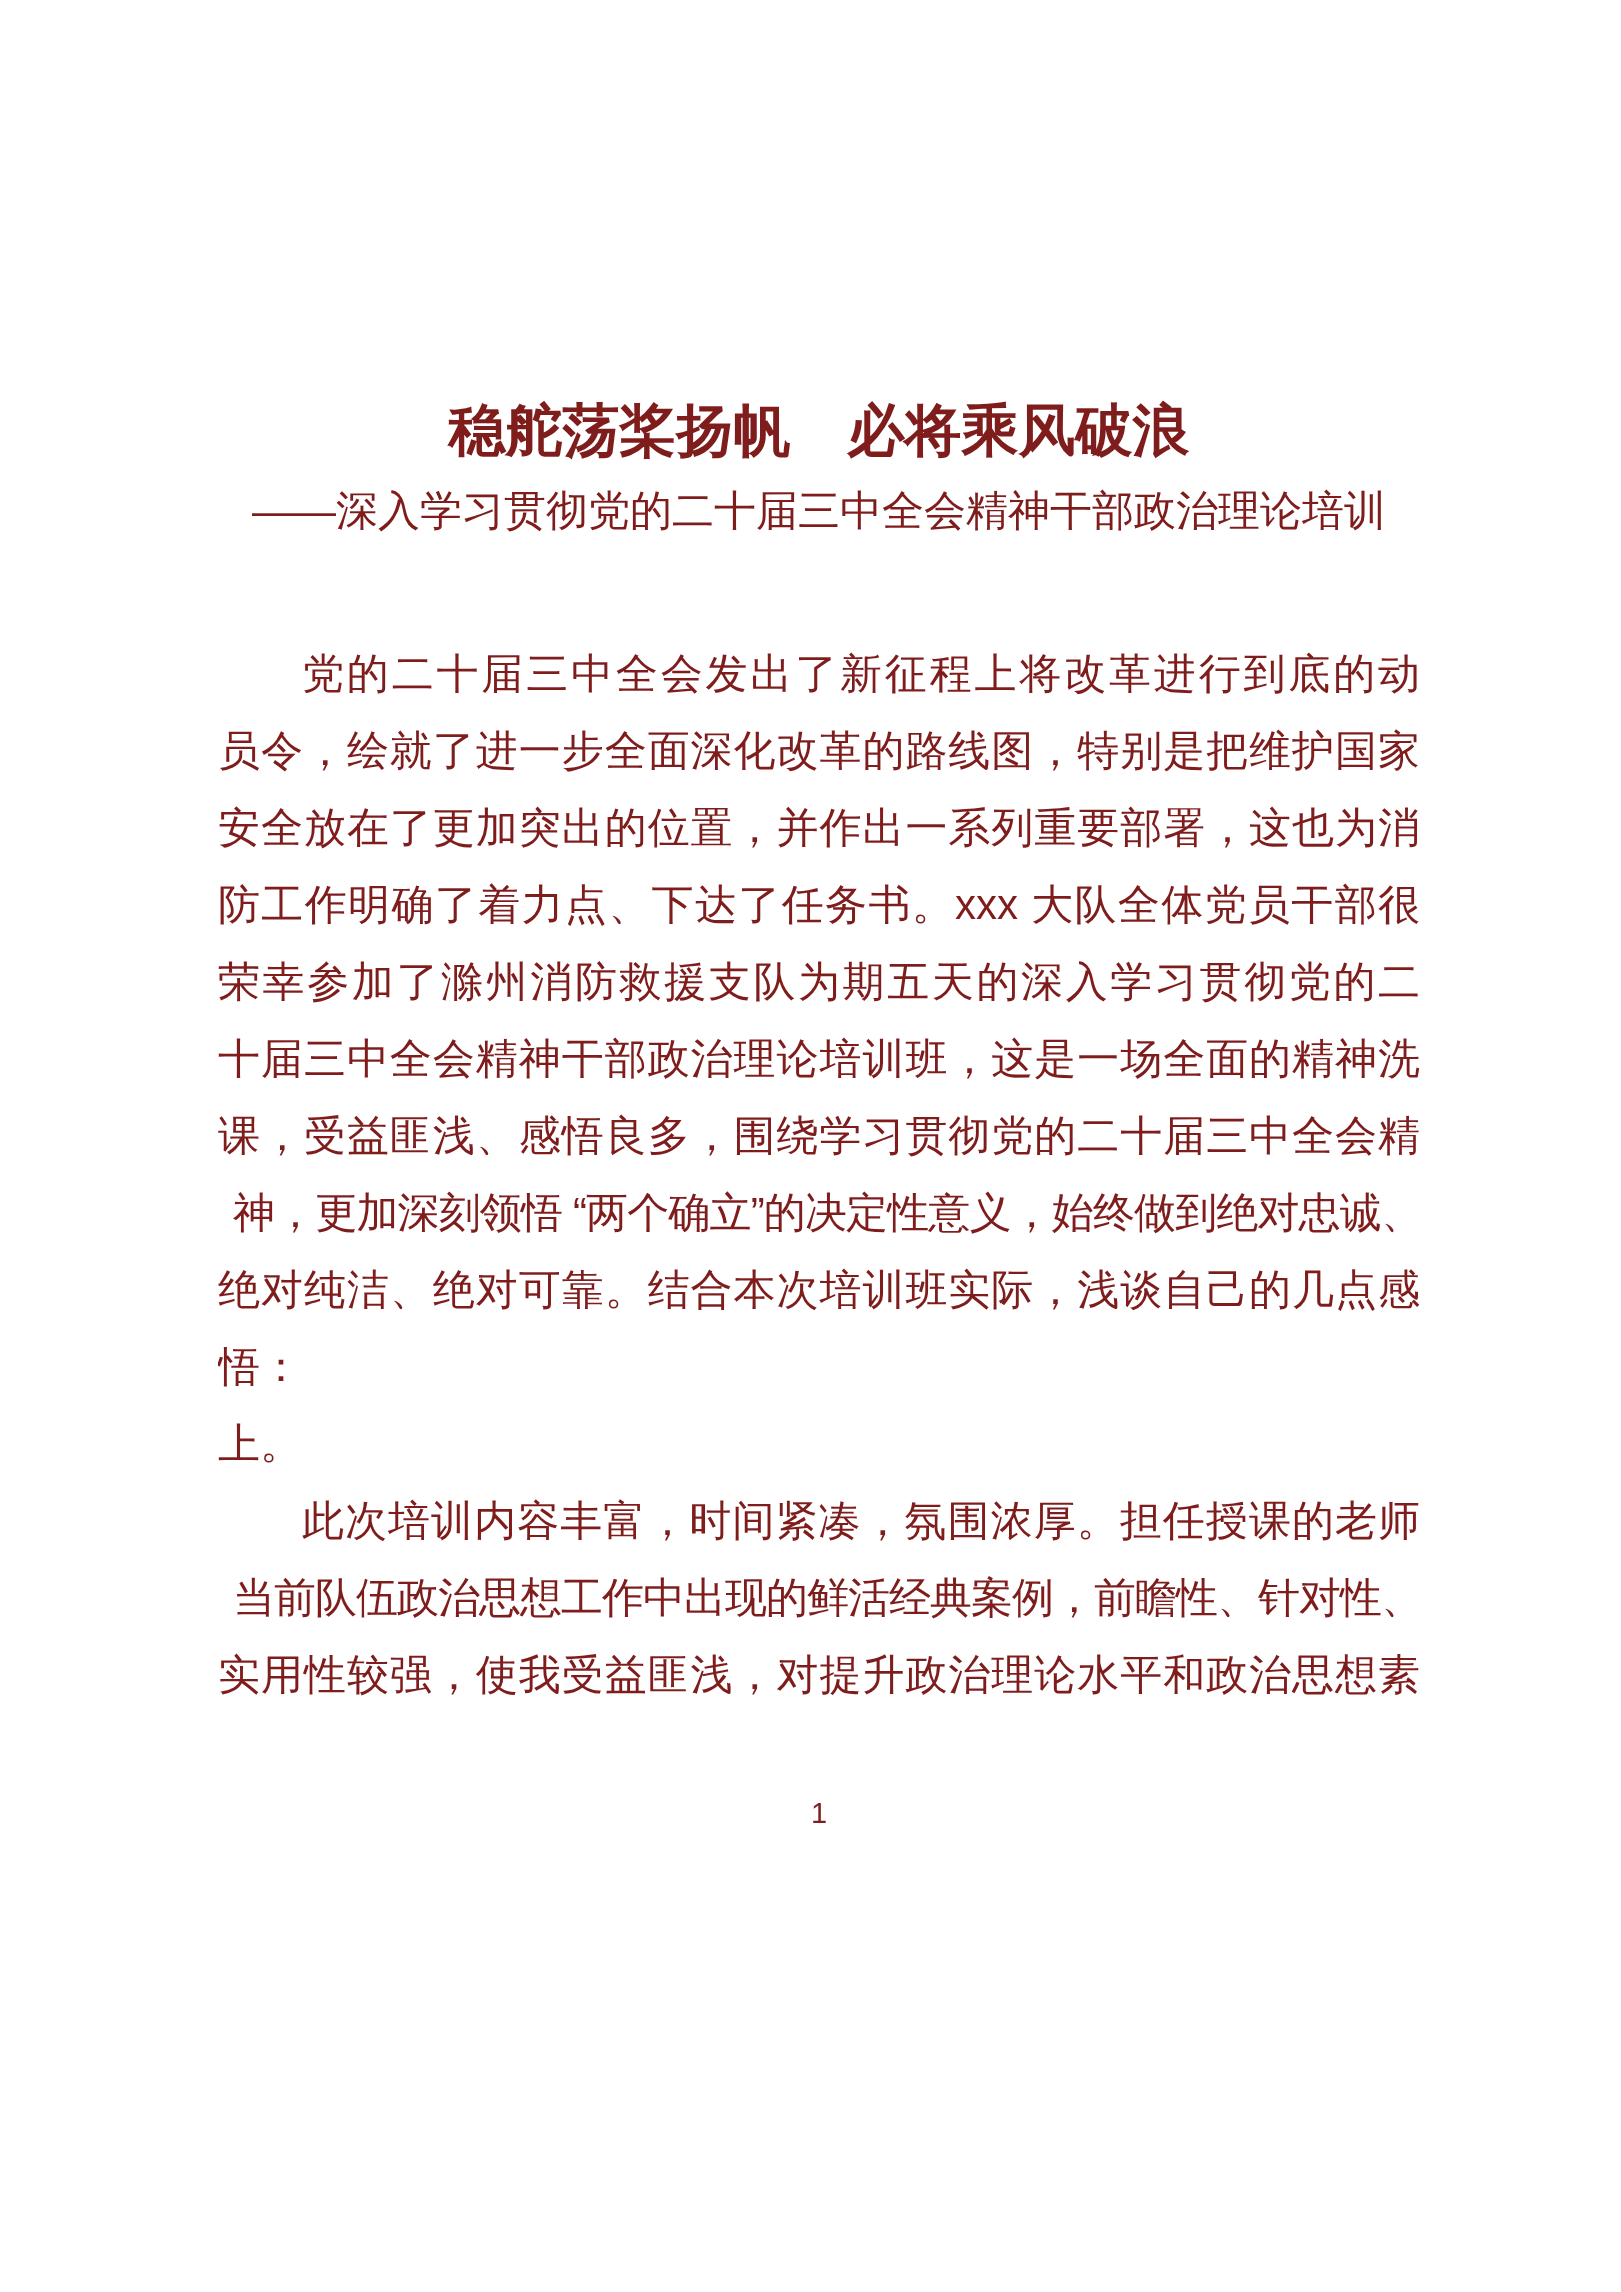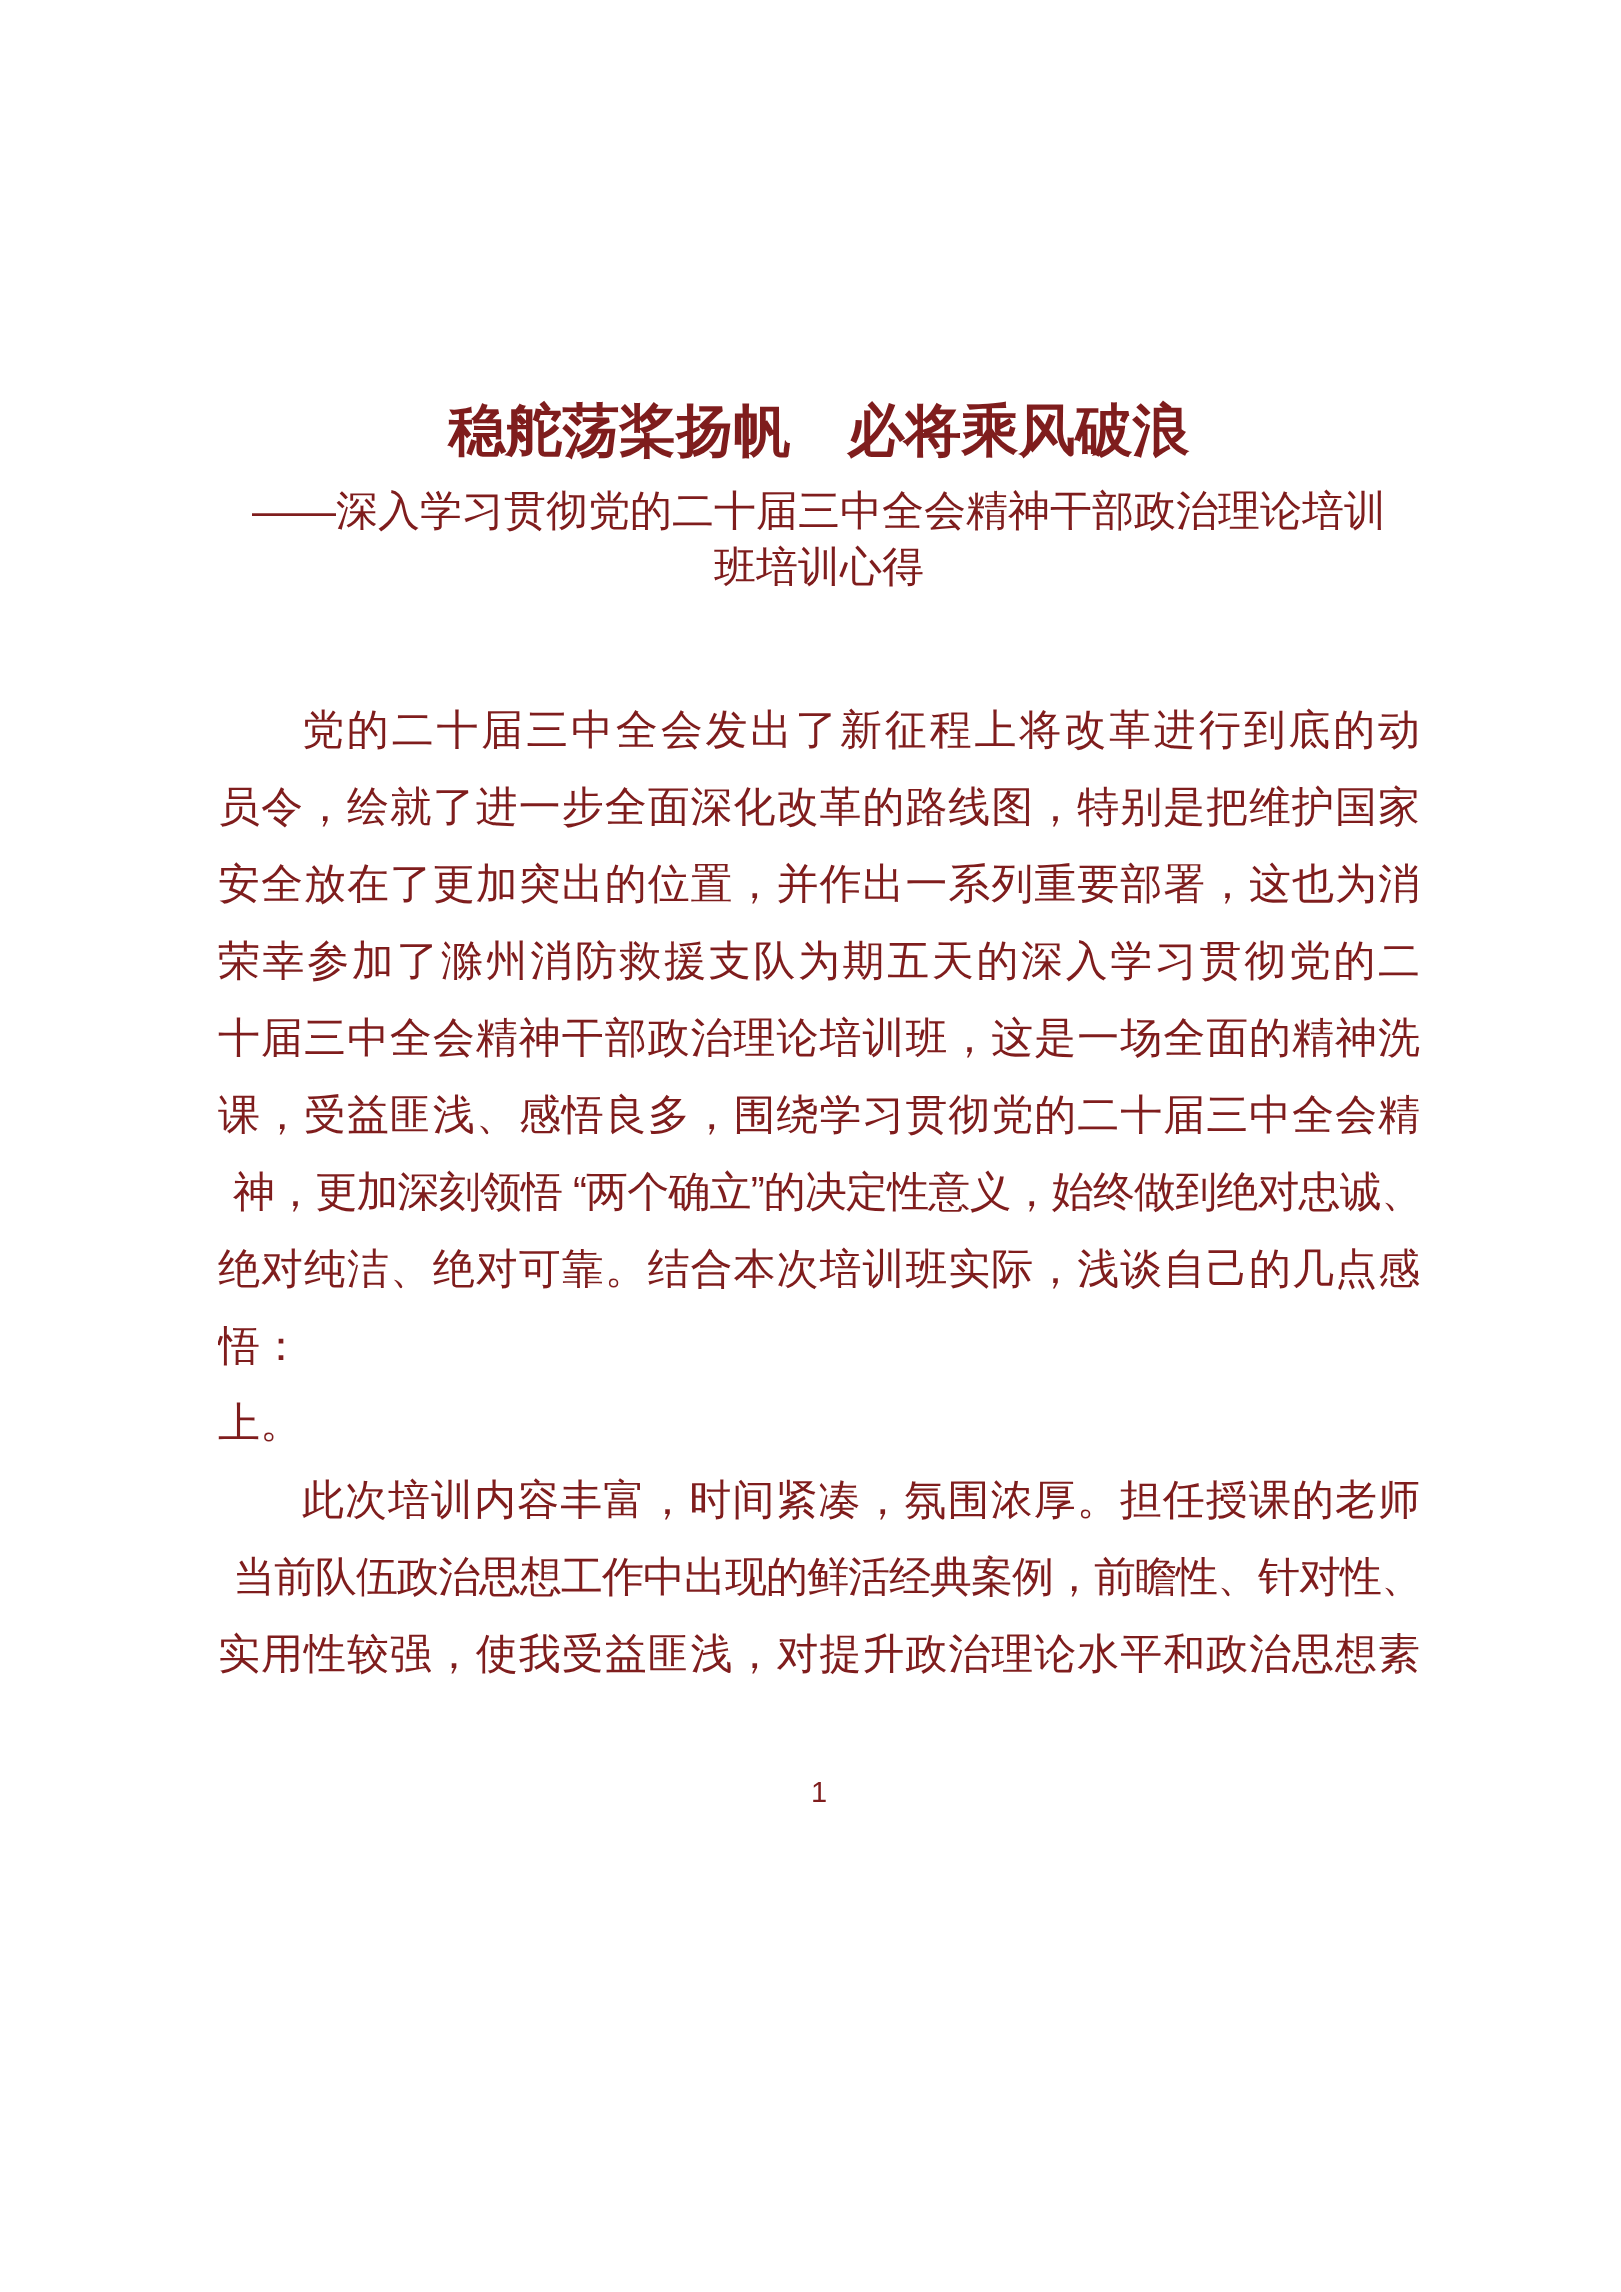--- a/index.html
+++ b/index.html
@@ -75,28 +75,28 @@
 </head>
 <body>
 
 <div class="page">
   <div class="content">
 
     <div class="doc-title">稳舵荡桨扬帆　必将乘风破浪</div>
 
     <div class="doc-subtitle">
         <div class="subtitle-line">——深入学习贯彻党的二十届三中全会精神干部政治理论培训</div>
-        <div class="subtitle-line">班培训心得</div>
       </div>
 
     <div class="doc-body">
         <div class="paragraph">
           <div class="line just indent">党的二十届三中全会发出了新征程上将改革进行到底的动</div>
           <div class="line just">员令，绘就了进一步全面深化改革的路线图，特别是把维护国家</div>
           <div class="line just">安全放在了更加突出的位置，并作出一系列重要部署，这也为消</div>
+          <div class="line just">防工作明确了着力点、下达了任务书。xxx 大队全体党员干部很</div>
           <div class="line just">荣幸参加了滁州消防救援支队为期五天的深入学习贯彻党的二</div>
           <div class="line just">十届三中全会精神干部政治理论培训班，这是一场全面的精神洗</div>
           <div class="line just">课，受益匪浅、感悟良多，围绕学习贯彻党的二十届三中全会精</div>
           <div class="line just tight">神，更加深刻领悟 “两个确立”的决定性意义，始终做到绝对忠诚、</div>
           <div class="line just">绝对纯洁、绝对可靠。结合本次培训班实际，浅谈自己的几点感</div>
           <div class="line left">悟：</div>
         </div>
         <div class="paragraph">
           <div class="line left">上。</div>
         </div>

